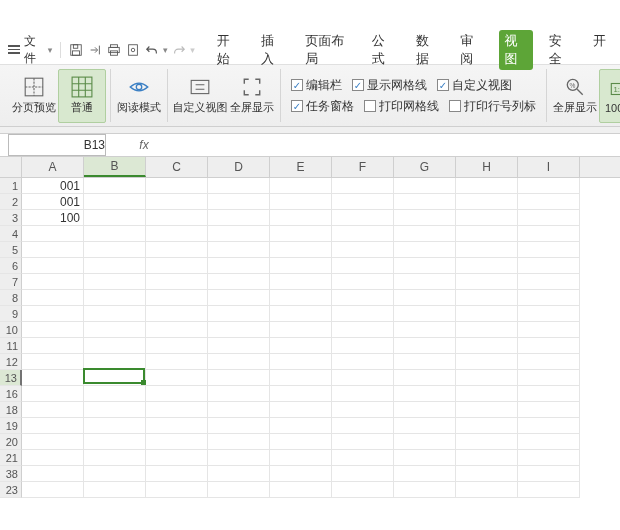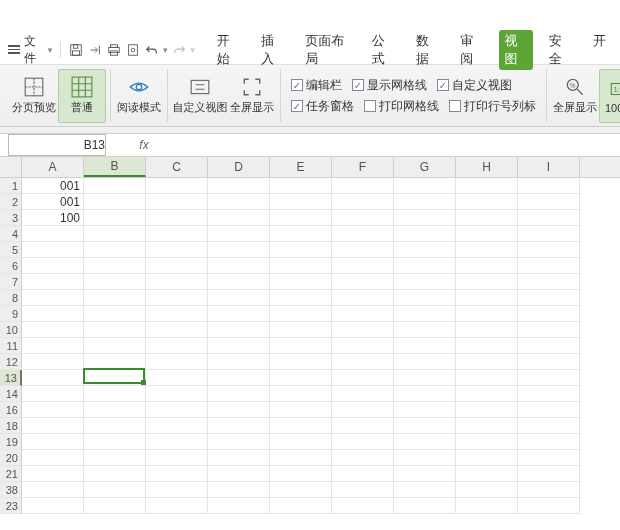--- a/index.html
+++ b/index.html
@@ -396,32 +396,20 @@
       <div class="cell"></div>
       <div class="cell"></div>
       <div class="cell"></div>
       <div class="cell"></div>
       <div class="cell"></div>
       <div class="cell"></div>
       <div class="cell"></div>
       <div class="cell"></div>
     </div>
     <div class="grid-row">
-      <div class="rowhdr">14</div>
-      <div class="cell"></div>
-      <div class="cell"></div>
-      <div class="cell"></div>
-      <div class="cell"></div>
-      <div class="cell"></div>
-      <div class="cell"></div>
-      <div class="cell"></div>
-      <div class="cell"></div>
-      <div class="cell"></div>
-    </div>
-    <div class="grid-row">
       <div class="rowhdr">16</div>
       <div class="cell"></div>
       <div class="cell"></div>
       <div class="cell"></div>
       <div class="cell"></div>
       <div class="cell"></div>
       <div class="cell"></div>
       <div class="cell"></div>
       <div class="cell"></div>
       <div class="cell"></div>

